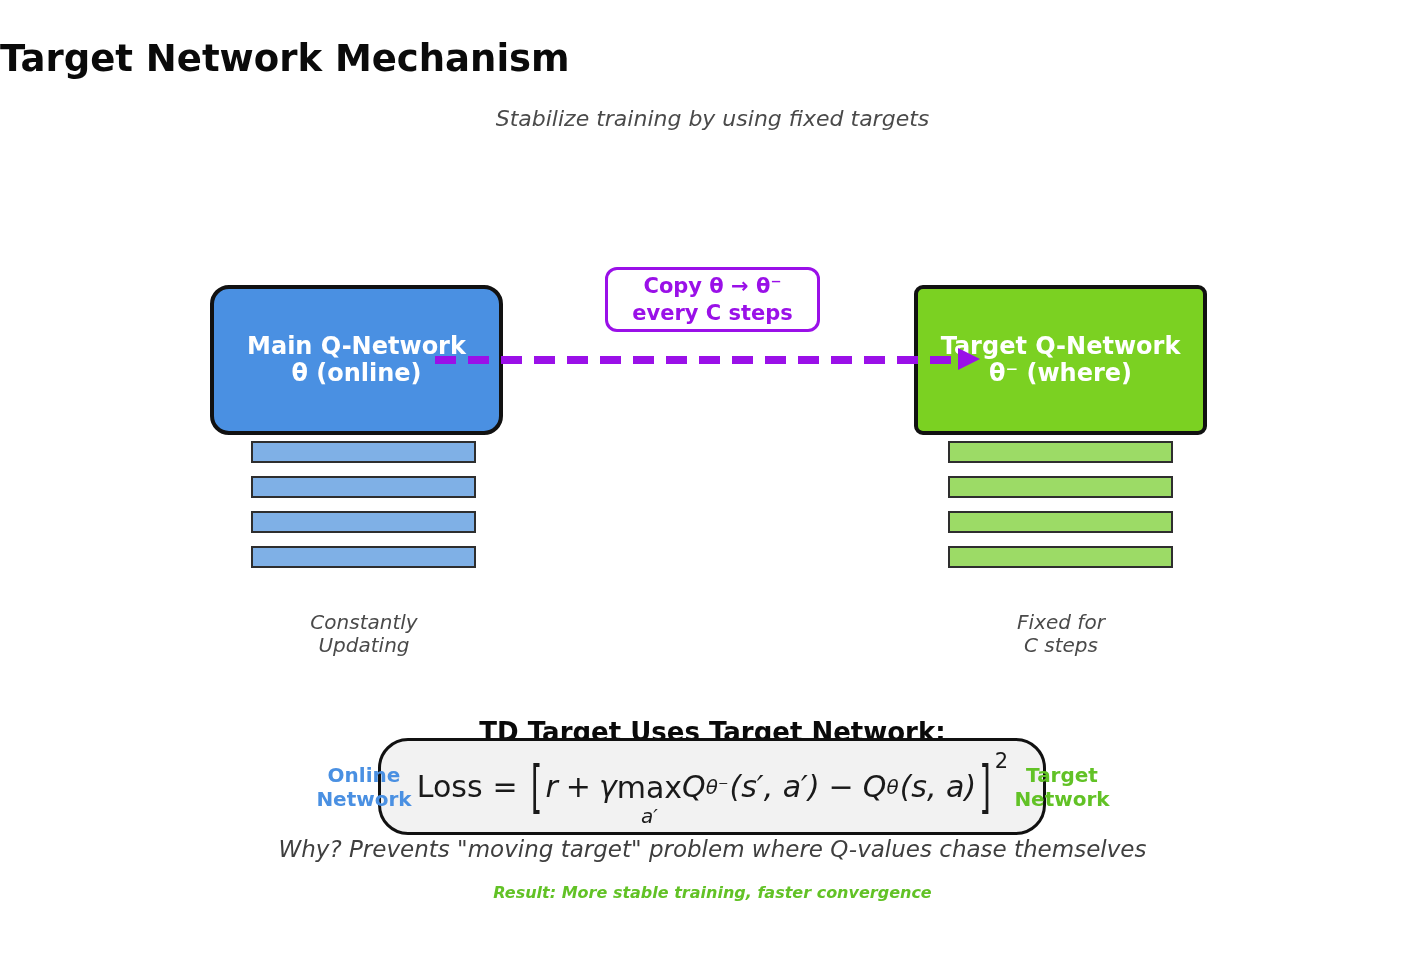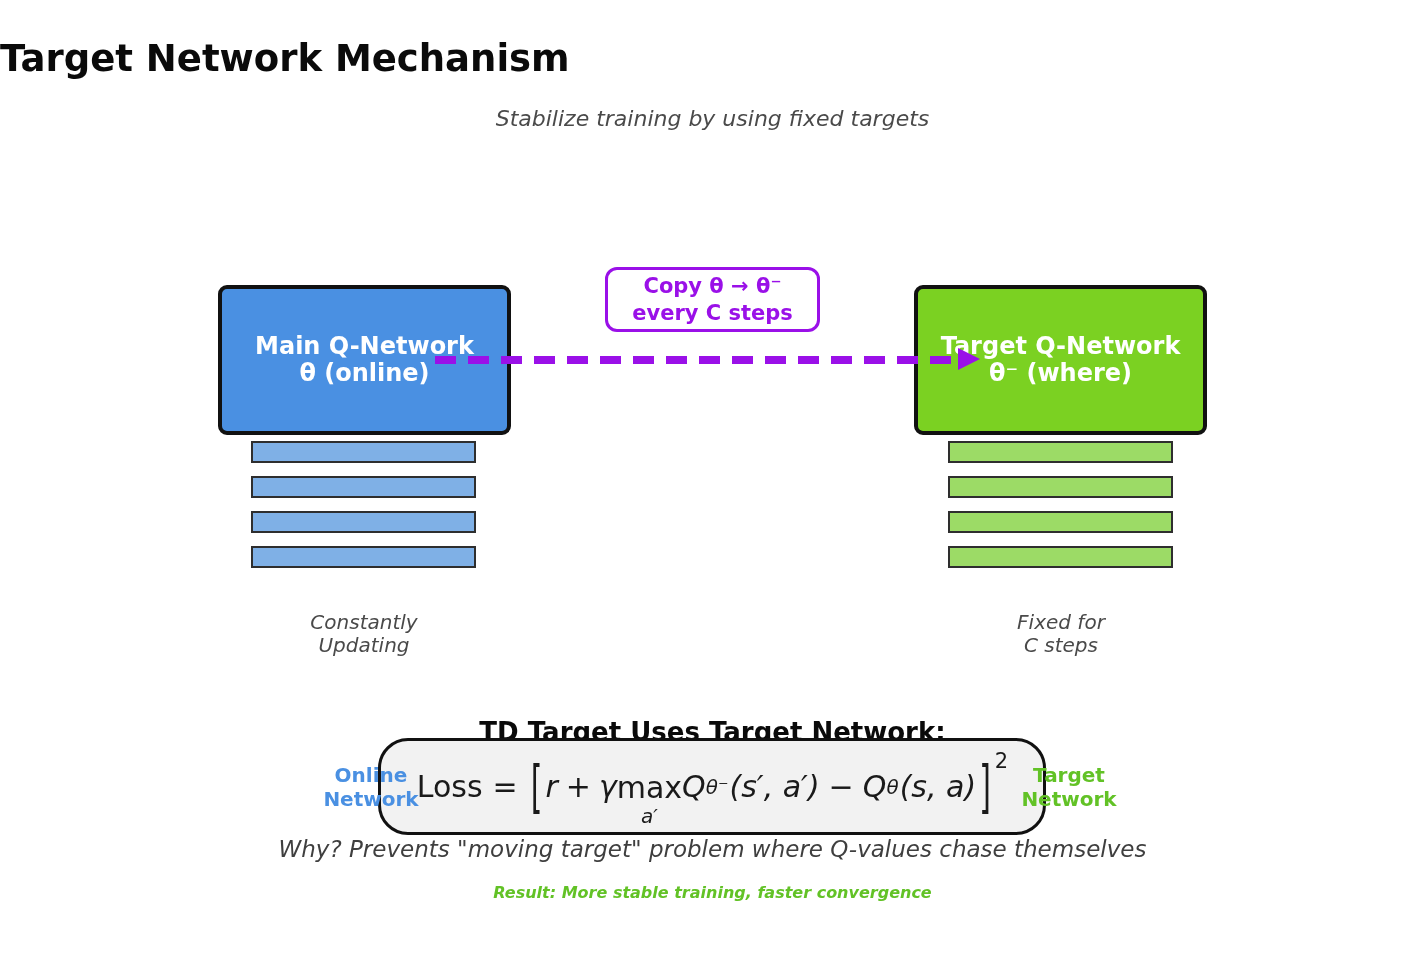--- a/index.html
+++ b/index.html
@@ -18,21 +18,21 @@
 
   .title{position:absolute;left:0;right:0;top:37px;text-align:left;
          font-size:37px;font-weight:bold;color:var(--ink);}
   .subtitle{position:absolute;left:0;right:0;top:106px;text-align:center;
          font-size:22px;font-style:italic;color:var(--gray);}
 
   .net-box{position:absolute;top:285px;width:293px;height:150px;border:4px solid #111;
          border-radius:9px;display:flex;flex-direction:column;justify-content:center;
          align-items:center;color:#fff;font-weight:bold;font-size:24px;line-height:27px;
          text-align:center;z-index:2;}
-  .net-box.main{left:218px;background:var(--box-blue);}
+  .net-box.main{left:210px;background:var(--box-blue);border-radius:19px;}
   .net-box.target{left:914px;background:var(--box-green);}
 
   .copy-box{position:absolute;left:605px;top:267px;width:215px;height:65px;background:#fff;
          border:3.5px solid var(--purple);border-radius:12px;display:flex;flex-direction:column;
          justify-content:center;align-items:center;color:var(--purple);font-weight:bold;
          font-size:21px;line-height:27px;text-align:center;z-index:4;}
 
   .arrow-line{position:absolute;left:435px;top:356px;width:527px;height:8px;z-index:5;
          background:repeating-linear-gradient(90deg,var(--purple) 0 21px,transparent 21px 33px);}
   .arrow-head{position:absolute;left:958px;top:348px;width:0;height:0;z-index:5;
@@ -64,21 +64,21 @@
   .f-minus{margin:0 9px;}
   .bracket{display:inline-block;transform:scaleY(1.9);font-size:30px;margin:0 3px;
          font-weight:normal;}
   .f-sub{font-size:20px;font-style:italic;vertical-align:-7px;margin-right:1px;}
   .f-sup{font-size:21px;position:relative;top:-26px;left:1px;}
   .maxstack{display:inline-flex;flex-direction:column;align-items:center;line-height:1;
          position:relative;top:13px;}
   .maxstack .max-sub{font-size:20px;font-style:italic;margin-top:3px;}
 
   .side-label{position:absolute;top:763px;width:100px;text-align:center;font-weight:bold;
-         font-size:20px;line-height:24px;z-index:3;margin-left:7px;}
+         font-size:20px;line-height:24px;z-index:3;}
   .side-label.online{left:314px;color:var(--box-blue);}
   .side-label.target{left:1012px;color:var(--text-green);}
 
   .why-line{position:absolute;left:0;right:0;top:836px;text-align:center;
          font-size:23px;font-style:italic;color:#3f3f3f;}
   .result-line{position:absolute;left:0;right:0;top:883px;text-align:center;
          font-size:16px;font-weight:bold;color:var(--text-green);font-style:italic;}
 </style>
 </head>
 <body>

